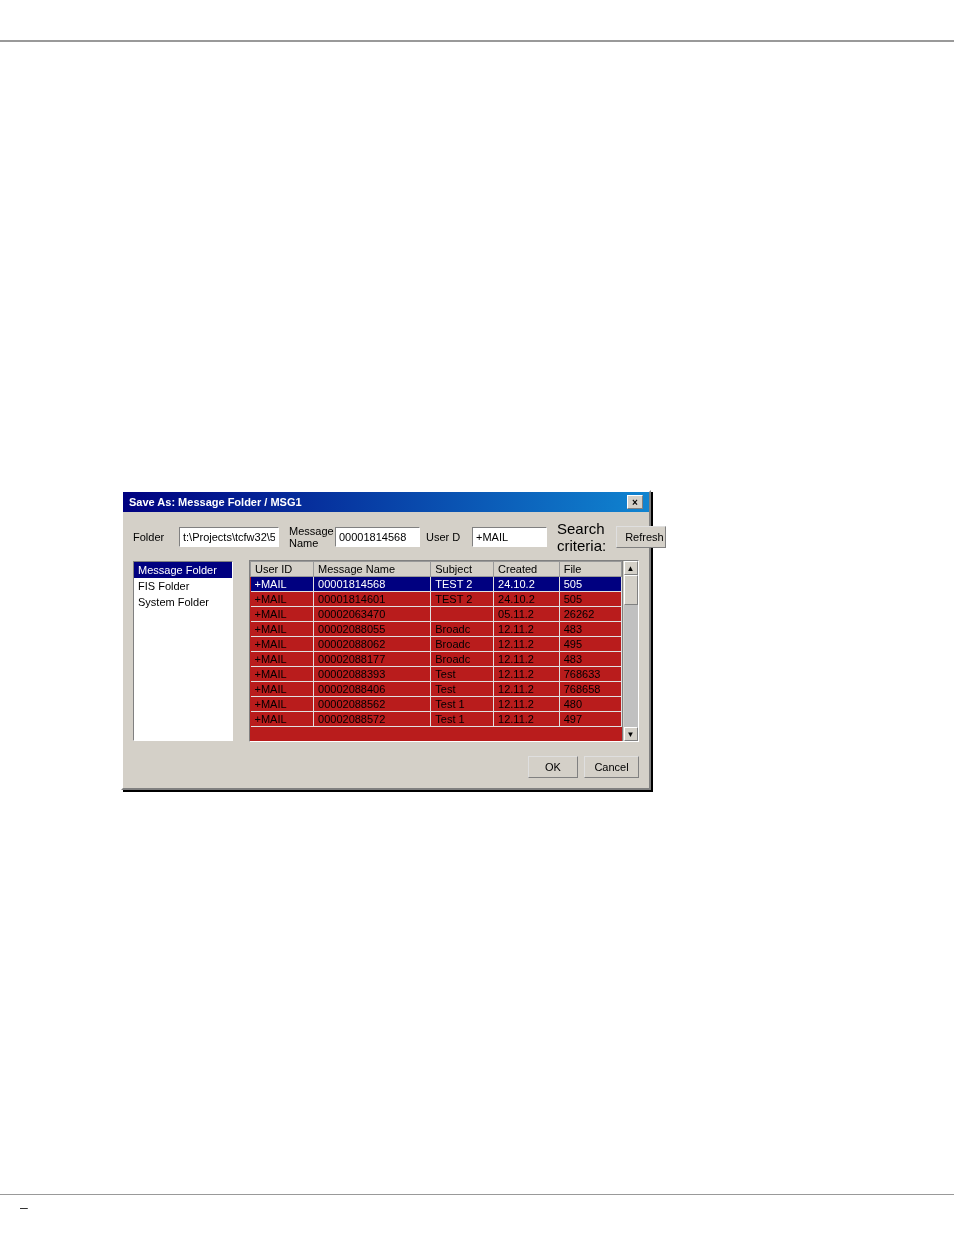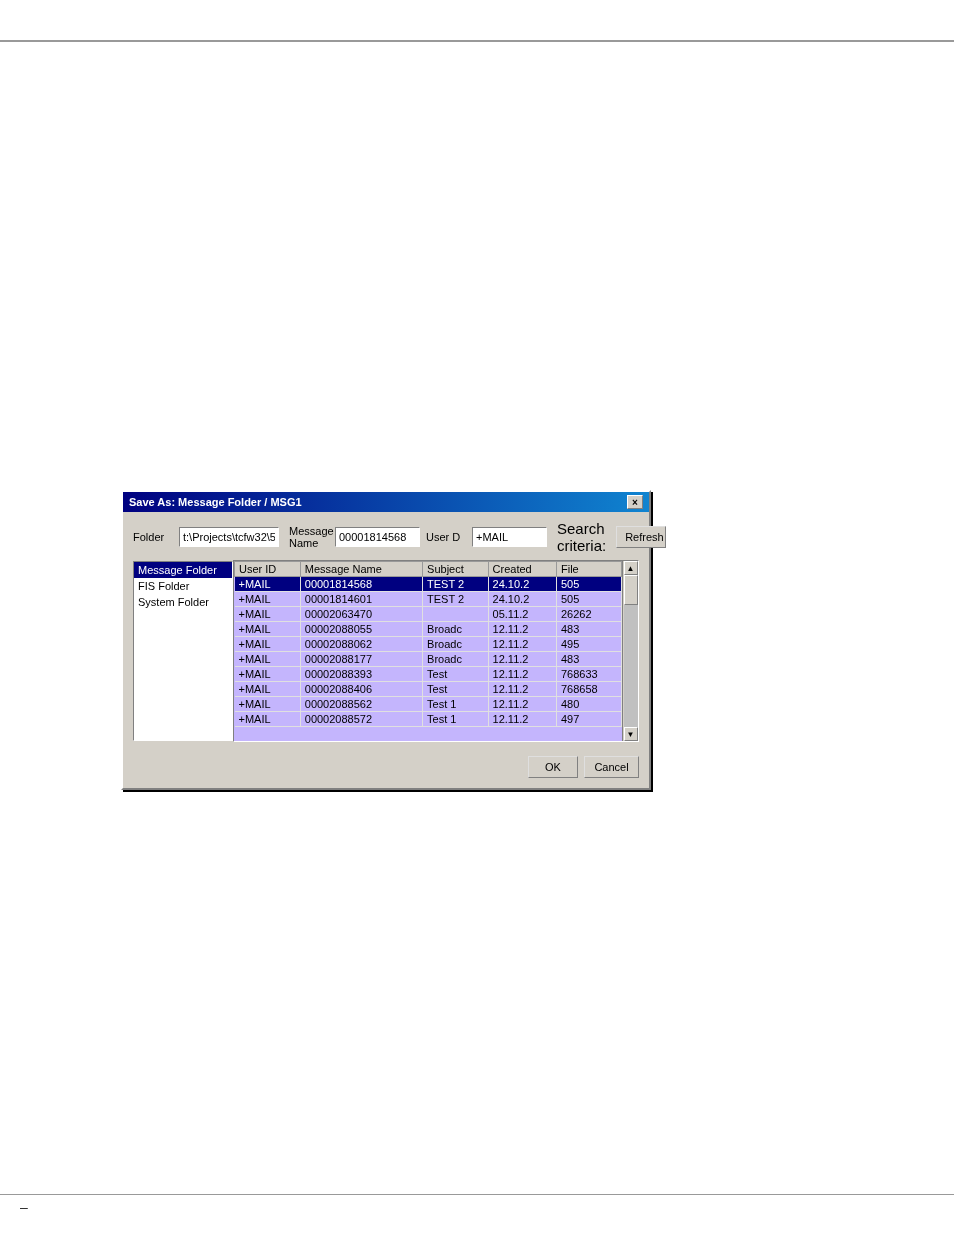--- a/index.html
+++ b/index.html
@@ -185,22 +185,22 @@
       background: #000080;
       color: white;
     }
 
     
     .table-container {
       flex: 1;
       border: 1px solid;
       border-color: #808080 #ffffff #ffffff #808080;
       overflow: hidden;
-      background: #c4b5fd;
-      margin-left: 0;
+      background: #b91c1c;
+      margin-left: 16px;
     }
 
     .table-scroll {
       display: flex;
       height: 180px;
       overflow: hidden;
     }
 
     .table-inner {
       flex: 1;

